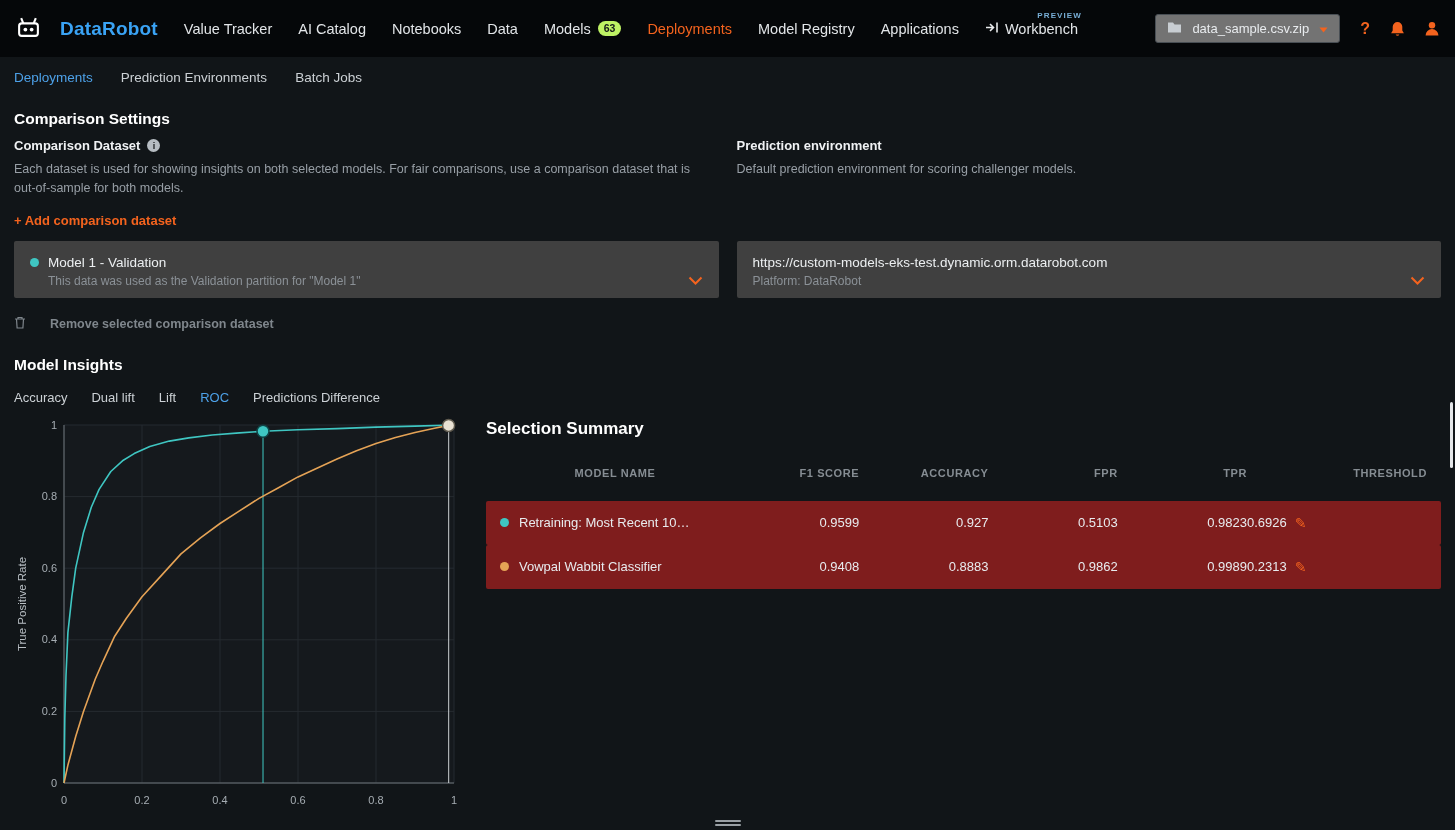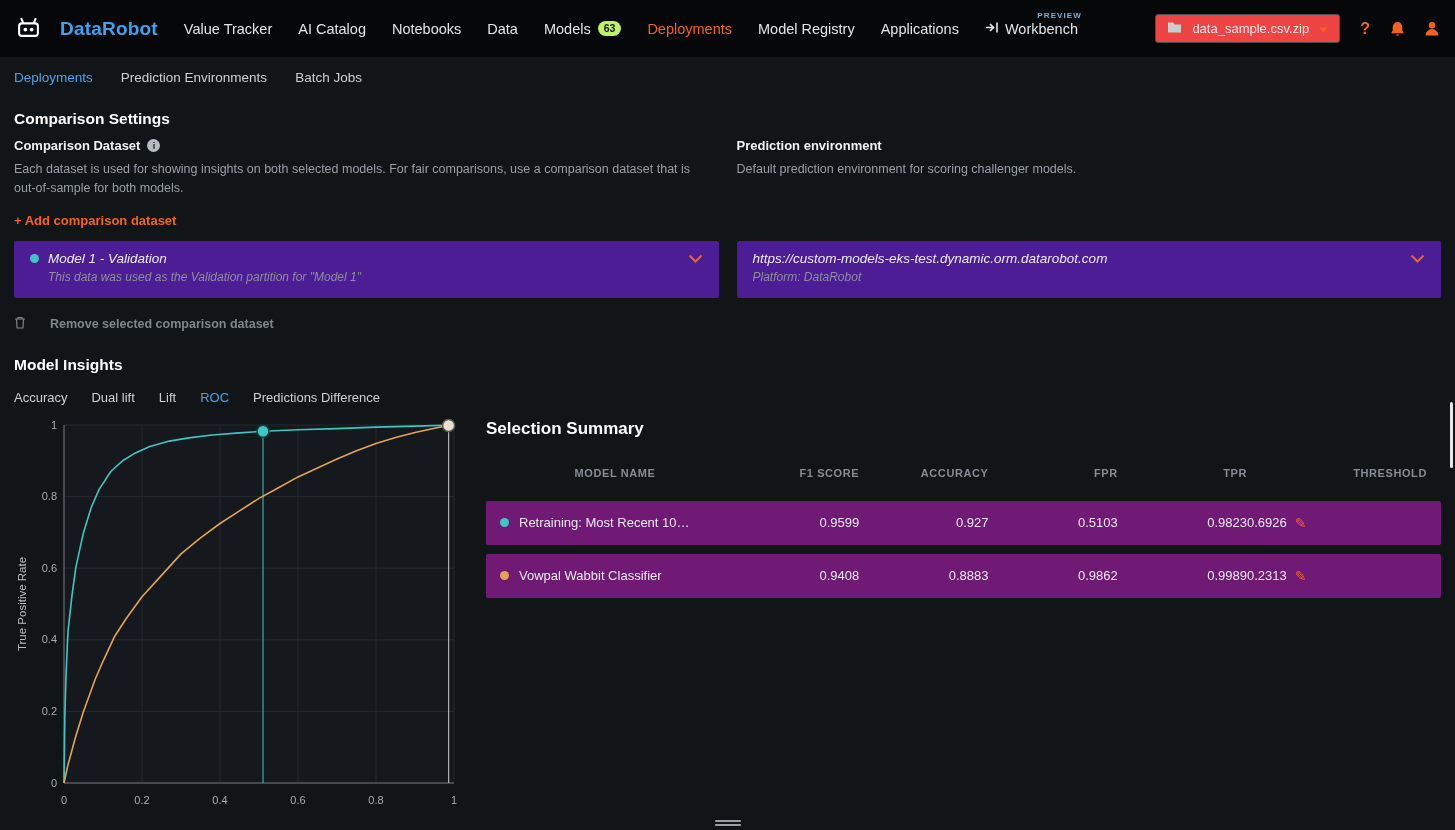--- a/index.html
+++ b/index.html
@@ -20,43 +20,43 @@
   .nav-item { color:#e2e5e8; font-size:14.5px; cursor:pointer; white-space:nowrap; display:flex; align-items:center; }
   .nav-item.orange { color:#f4631e; }
   .badge {
     margin-left:7px; background:#bef264; color:#14171a; font-size:10.5px; font-weight:bold;
     border-radius:10px; padding:1px 6px; line-height:13px;
   }
   .nav-workbench { position:relative; gap:6px; }
   .preview-tag { position:absolute; top:-10px; right:-4px; font-size:8px; letter-spacing:1.1px; font-weight:bold; color:#78aed6; }
   .header-right { margin-left:auto; display:flex; align-items:center; gap:20px; }
   .file-select {
-    display:flex; align-items:center; gap:10px; border:1px solid #484e54; background:#ef4444;
+    display:flex; align-items:center; gap:10px; border:1px solid #484e54; background:#737373;
     border-radius:3px; padding:6px 11px; font-size:13px; color:#e8ebee; cursor:pointer;
   }
   .help-q { color:#f4631e; font-weight:bold; font-size:16px; cursor:pointer; }
   .icon-btn { display:flex; align-items:center; cursor:pointer; }
   
   .subtabs { display:flex; align-items:center; gap:28px; height:41px; padding:0 14px; font-size:13.5px; }
   .subtab { color:#ccd1d5; cursor:pointer; }
   .subtab.active { color:#4da1e8; }
   
   main { padding:0 14px; }
   h2.section { font-size:15.5px; font-weight:bold; color:#fff; margin:12px 0 10px; }
   .cols { display:grid; grid-template-columns:1fr 1fr; column-gap:18px; }
   .col-title { font-size:13px; font-weight:bold; color:#f0f2f4; display:flex; align-items:center; gap:7px; }
   .info-circle {
     width:13px; height:13px; border-radius:50%; background:#b6bcc2; color:#14171a;
     font-size:9px; font-weight:bold; display:inline-flex; align-items:center; justify-content:center; font-style:normal;
   }
   .col-desc { font-size:12.5px; color:#989fa6; line-height:1.5; margin:7px 0 0; max-width:685px; }
   .add-link { display:inline-block; margin-top:15px; color:#f4631e; font-size:13px; font-weight:bold; cursor:pointer; }
   .select-box {
-    margin-top:13px; background:#4c1d95; border-radius:2px; padding:10px 16px;
-    display:flex; align-items:flex-start; min-height:57px; cursor:pointer;font-style:italic;
+    margin-top:13px; background:#404040; border-radius:2px; padding:10px 16px;
+    display:flex; align-items:flex-end; min-height:57px; cursor:pointer;
   }
   .select-main { flex:1; min-width:0; }
   .select-title-row { display:flex; align-items:center; gap:9px; font-size:13.5px; color:#eceff1; }
   .dot { width:9px; height:9px; border-radius:50%; flex:none; }
   .select-sub { font-size:12px; color:#8b9197; margin-top:4px; }
   .indent { margin-left:18px; }
   .chevron { margin-left:12px; flex:none; }
   .remove-row { margin-top:18px; display:flex; align-items:center; gap:24px; color:#7f868c; font-size:12.5px; font-weight:bold; cursor:pointer; }
   .insight-tabs { display:flex; gap:24px; margin:16px 0 8px; font-size:13px; }
   .insight-tab { color:#ccd1d5; cursor:pointer; }
@@ -68,21 +68,21 @@
   .axis-label { fill:#b9bfc4; font-size:11.5px; font-family:"Liberation Sans",sans-serif; }
   .summary { flex:1; margin-left:20px; padding-top:2px; }
   .summary h2 { font-size:17px; font-weight:bold; color:#fff; margin:4px 0 22px; }
   .table-head,.table-row {
     display:grid; grid-template-columns:minmax(230px,1.6fr) 1fr 1fr 1fr 1fr 180px;
     align-items:center; padding:0 14px;
   }
   .table-head { height:24px; margin-bottom:16px; font-size:11px; letter-spacing:.6px; color:#868d93; font-weight:bold; }
   .th { text-align:right; }
   .th:first-child { text-align:center; }
-  .table-row { height:44px; background:#701a75; margin-bottom:9px; font-size:13px; color:#e8ebee; border-radius:2px; }
+  .table-row { height:44px; background:#7f1d1d; font-size:13px; color:#e8ebee; border-radius:2px; }
   .cell { text-align:right; }
   .cell-name { display:flex; align-items:center; gap:10px; }
   .cell-threshold { display:flex; justify-content:flex-start; align-items:center; gap:8px; }
   .pencil { color:#f4631e; font-size:14px; cursor:pointer; }
   
   .drag-handle { position:absolute; bottom:2px; left:50%; transform:translateX(-50%); width:26px; cursor:grab; }
   .drag-handle div { height:2px; background:#9aa0a5; margin:2px 0; border-radius:1px; }
   .scroll-thumb { position:absolute; right:2px; top:402px; width:3px; height:66px; background:#e4e6e8; border-radius:2px; cursor:grab; }
 </style>
 </head>

